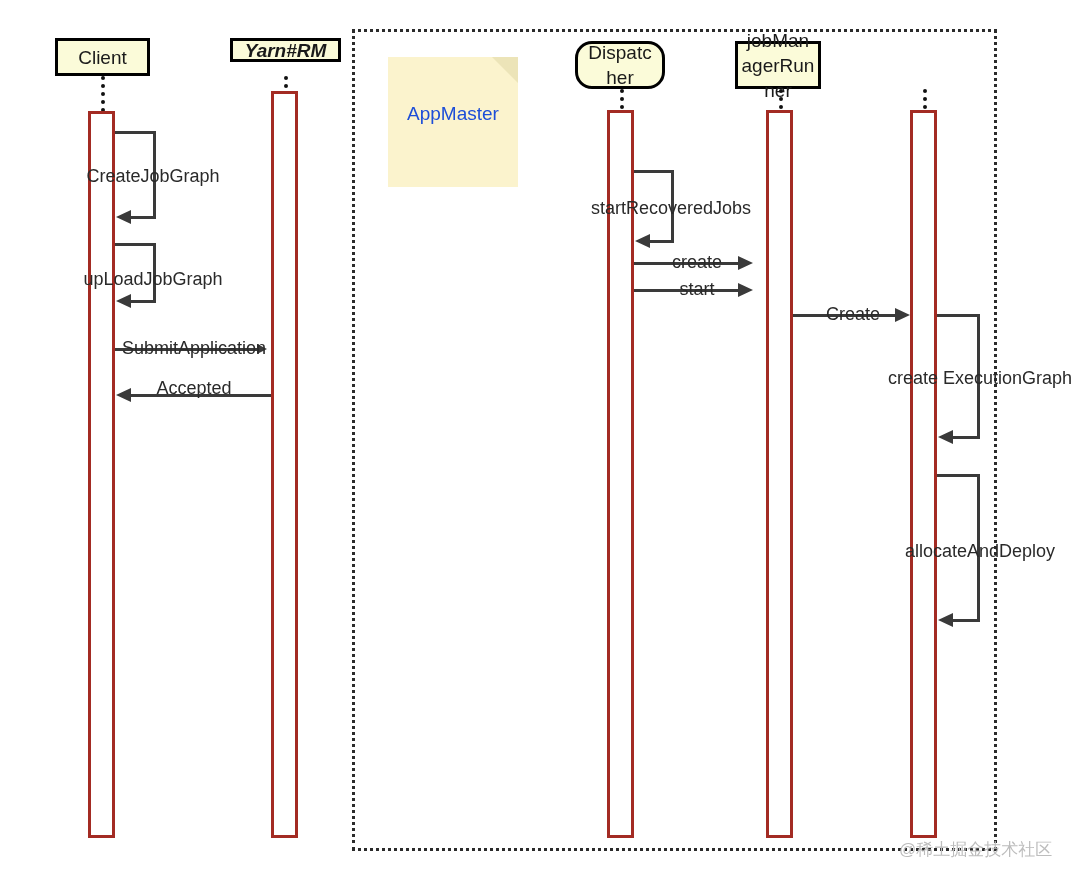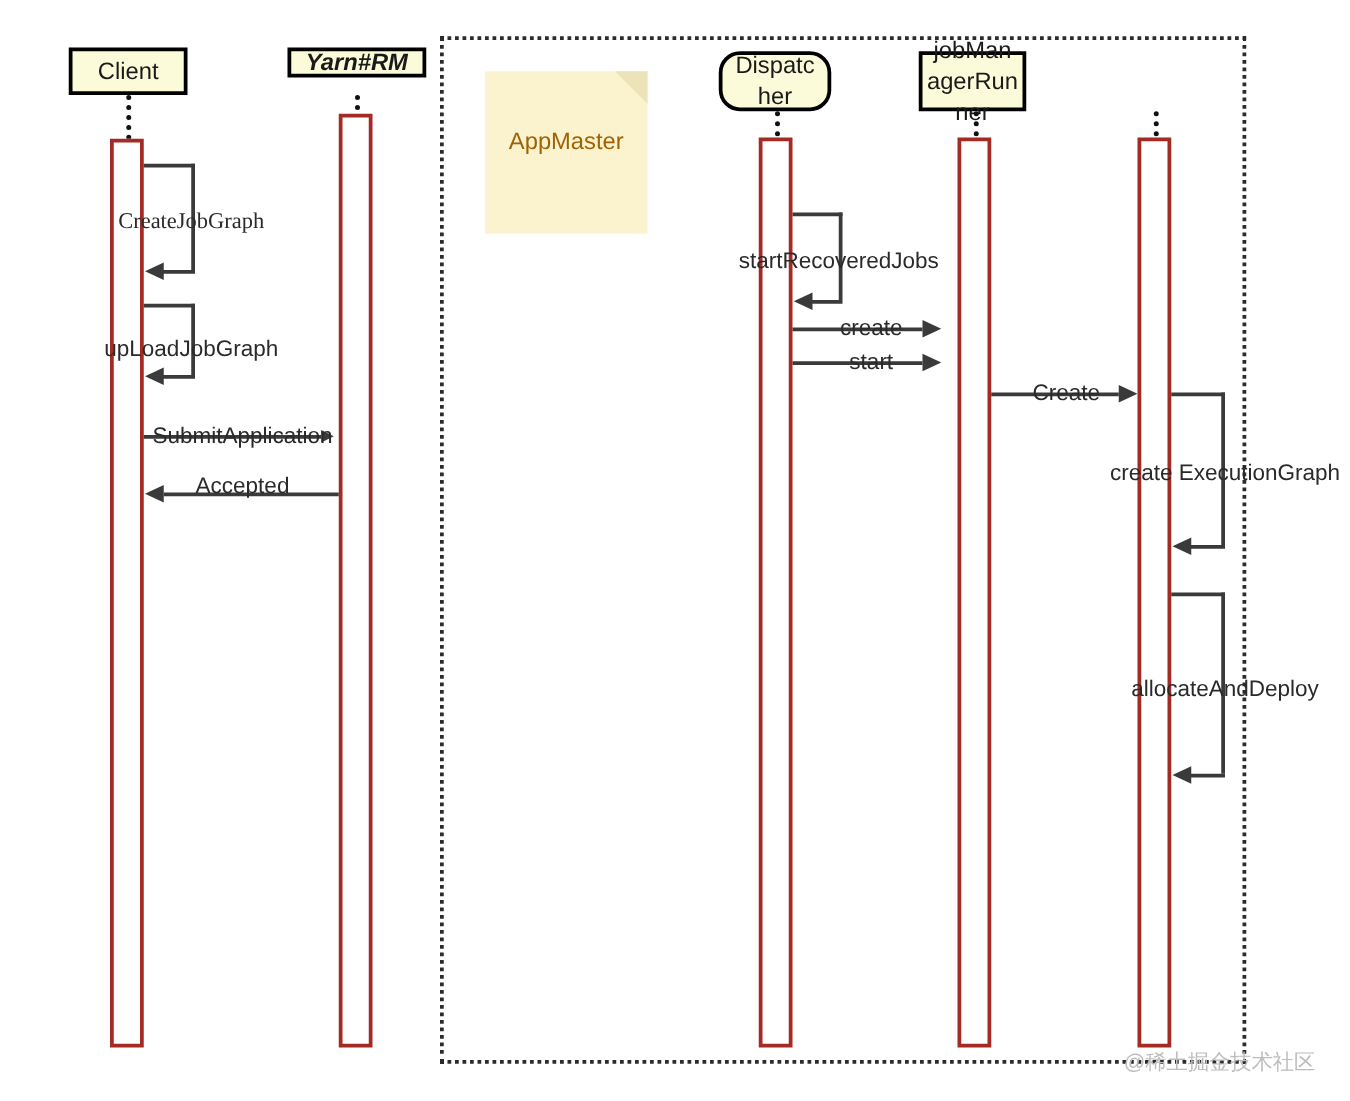--- a/index.html
+++ b/index.html
@@ -105,21 +105,21 @@
   .note {
     position: absolute;
     background: #fbf3cd;
     box-sizing: border-box;
     display: flex;
     align-items: flex-start;
     justify-content: center;
   }
   .note .note-text {
     font-size: 19px;
-    color: #a16207;
+    color: #1d4ed8;
     margin-top: 46px;
   }
   .note .fold {
     position: absolute;
     top: 0; right: 0;
     width: 0; height: 0;
     border-left: 26px solid transparent;
     border-top: 26px solid #ece4b8;
   }
   
@@ -170,21 +170,21 @@
   <div class="activation" style="left:766px; top:110px; width:27px; height:728px;"></div>
 
   <div class="lifeline" style="left:923px; top:89px; height:749px;"></div>
   <div class="activation" style="left:910px; top:110px; width:27px; height:728px;"></div>
 
   <div>
     <div class="msg-line" style="left:115px; top:131px; width:41px;"></div>
     <div class="msg-vline" style="left:153px; top:131px; height:85px;"></div>
     <div class="msg-line" style="left:121px; top:216px; width:35px;"></div>
     <div class="arrow-left" style="left:116px; top:210px;"></div>
-    <div class="msg-label center" style="left:153px; top:166px;font-family:Liberation Serif, serif;">CreateJobGraph</div>
+    <div class="msg-label center" style="left:153px; top:166px;">CreateJobGraph</div>
   </div>
 
   <div>
     <div class="msg-line" style="left:115px; top:243px; width:41px;"></div>
     <div class="msg-vline" style="left:153px; top:243px; height:57px;"></div>
     <div class="msg-line" style="left:121px; top:300px; width:35px;"></div>
     <div class="arrow-left" style="left:116px; top:294px;"></div>
     <div class="msg-label center" style="left:153px; top:269px;">upLoadJobGraph</div>
   </div>
 

